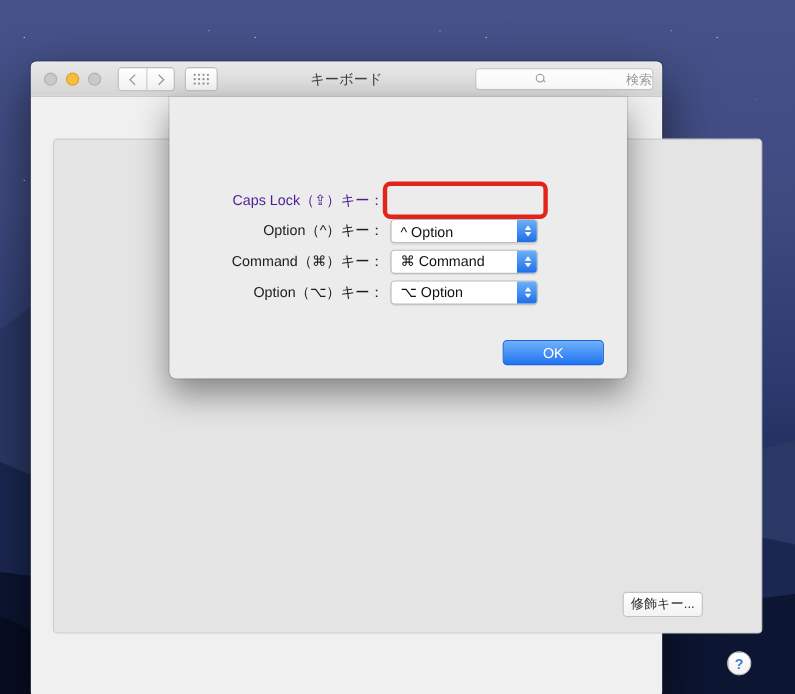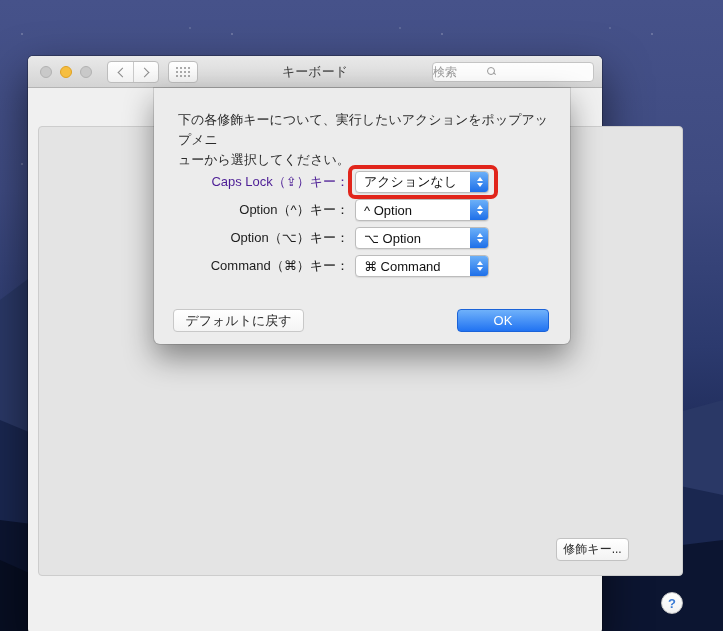--- a/index.html
+++ b/index.html
@@ -61,33 +61,33 @@
   .gridglyph { display:grid; grid-template-columns:repeat(4,2px); grid-template-rows:repeat(3,2px); gap:2px; }
   .gridglyph span { width:2px; height:2px; border-radius:50%; background:#8f8f8f; }
   .wintitle {
     position:absolute; left:0; right:0; top:0; height:32px;
     display:flex; align-items:center; justify-content:center;
     font-size:13px; color:#3f3f3f;
   }
   .searchwrap { position:absolute; right:8px; top:6px; width:162px; height:20px; }
   .searchfield {
     width:100%; height:100%; border:1px solid #c4c4c4; border-radius:4px;
-    background:rgba(255,255,255,.9); text-align:left; font-size:12px; color:#333;
+    background:rgba(255,255,255,.9); text-align:right; font-size:12px; color:#333;
     outline:none; font-family:inherit;
   }
   .searchfield::placeholder { color:#9a9a9a; }
   .mag {
     position:absolute; left:calc(50% - 26px); top:5px; width:8px; height:8px; pointer-events:none;
   }
   .mag::before { content:""; position:absolute; left:0; top:0; width:6px; height:6px; border:1.3px solid #9a9a9a; border-radius:50%; }
   .mag::after  { content:""; position:absolute; left:6px; top:6px; width:3px; height:1.3px; background:#9a9a9a; transform:rotate(45deg); }
 
   .content { position:relative; height:545px; }
   .panel {
-    position:absolute; left:10px; top:38px; width:645px; height:450px;
+    position:absolute; left:20px; top:38px; width:645px; height:450px;
     background:#e4e4e4; border:1px solid #cdcdcd; border-radius:4px;
   }
   .modkeys-btn {
     position:absolute; left:517px; top:411px; width:73px; height:23px;
     background:linear-gradient(180deg,#ffffff,#f3f3f3);
     border:1px solid #c2c2c2; border-radius:4px;
     font-size:12px; color:#2b2b2b; font-family:inherit;
   }
   .helpbtn {
     position:absolute; left:633px; top:504px; width:22px; height:22px; border-radius:50%;
@@ -193,74 +193,62 @@
   </div>
 
   <div class="content">
     <div class="panel">
       <button class="modkeys-btn">修飾キー...</button>
     </div>
 
     <button class="helpbtn">?</button>
 
     <div class="sheet">
-      <div class="instruction">
-        <div>下の各修飾キーについて、実行したいアクションをポップアップメニ</div>
-        <div>ューから選択してください。</div>
-      </div>
 
       <div class="rows">
 
         <div class="row">
           <span class="rowlabel disabled">Caps Lock（⇪）キー：</span>
-          <div class="popup">
-            <span class="popup-value">アクションなし</span>
-            <span class="stepper">
-                <span class="tri-up"></span>
-                <span class="tri-down"></span>
-              </span>
-          </div>
         </div>
 
         <div class="row">
           <span class="rowlabel">Option（^）キー：</span>
           <div class="popup">
             <span class="popup-value">^ Option</span>
             <span class="stepper">
                 <span class="tri-up"></span>
                 <span class="tri-down"></span>
               </span>
           </div>
         </div>
 
         <div class="row">
+          <span class="rowlabel">Command（⌘）キー：</span>
+          <div class="popup">
+            <span class="popup-value">⌘ Command</span>
+            <span class="stepper">
+                <span class="tri-up"></span>
+                <span class="tri-down"></span>
+              </span>
+          </div>
+        </div>
+
+        <div class="row">
           <span class="rowlabel">Option（⌥）キー：</span>
           <div class="popup">
             <span class="popup-value">⌥ Option</span>
             <span class="stepper">
                 <span class="tri-up"></span>
                 <span class="tri-down"></span>
               </span>
           </div>
         </div>
 
-        <div class="row">
-          <span class="rowlabel">Command（⌘）キー：</span>
-          <div class="popup">
-            <span class="popup-value">⌘ Command</span>
-            <span class="stepper">
-                <span class="tri-up"></span>
-                <span class="tri-down"></span>
-              </span>
-          </div>
-        </div>
-
       </div>
 
       <div class="red-annotation"></div>
 
       <div class="sheet-footer">
-        <button class="btn btn-defaults">デフォルトに戻す</button>
         <button class="btn btn-ok">OK</button>
       </div>
     </div>
   </div>
 </div>
 
 </body></html>

